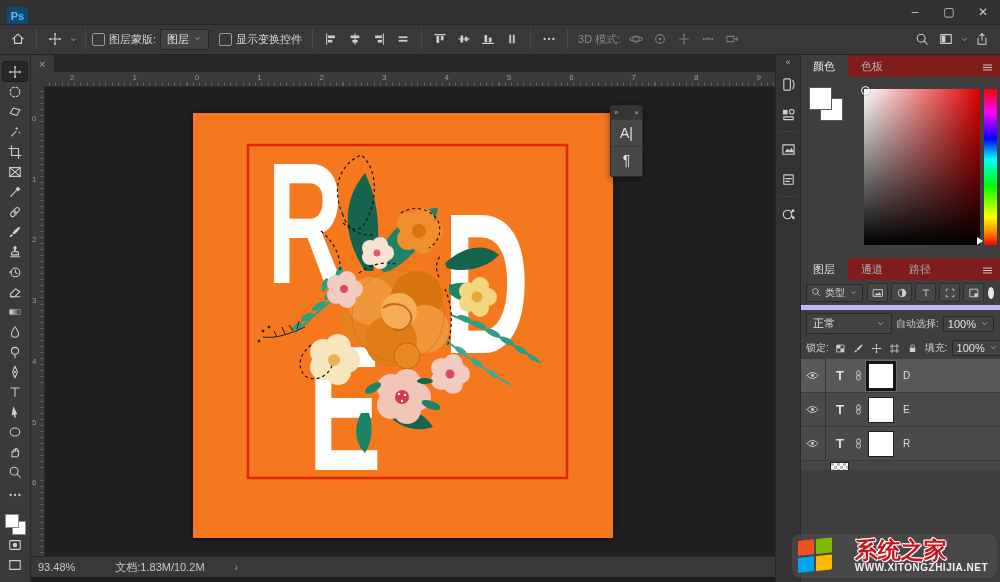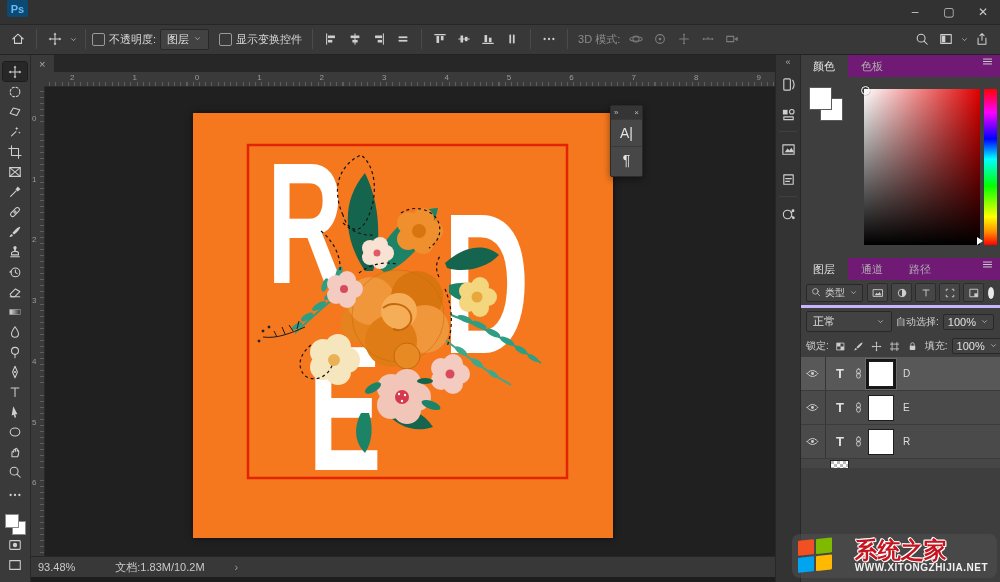--- a/index.html
+++ b/index.html
@@ -5,21 +5,21 @@
   html,body{margin:0;padding:0}
   body{width:1000px;height:582px;position:relative;overflow:hidden;background:#1e1e1e;
        font-family:"Liberation Sans",sans-serif;color:#d8d8d8;font-size:12px;
        -webkit-font-smoothing:antialiased}
   svg .st{fill:none;stroke:#cfcfcf;stroke-width:1.2;stroke-linecap:round;stroke-linejoin:round}
   svg .sf{fill:#cfcfcf;stroke:none}
   .dim svg .st{stroke:#7d7d7d}.dim svg .sf{fill:#7d7d7d}
 
   
   .menubar{position:absolute;top:0;left:0;right:0;height:24px;background:#323232;
-           border-bottom:1px solid #262626;display:flex;align-items:flex-start;z-index:9}
+           border-bottom:1px solid #262626;display:flex;align-items:flex-end;z-index:9}
   .ps-logo{width:21px;height:17px;background:#0d4a73;color:#64bbf6;font-size:11px;font-weight:bold;
            display:flex;align-items:center;justify-content:center;border-radius:2px;margin:0 9px 0 7px}
   .menu-item{padding:0 9px;line-height:24px;color:#e3e3e3;font-size:12px;white-space:nowrap}
   .win-controls{margin-left:auto;display:flex}
   .win-btn{width:34px;text-align:center;line-height:24px;color:#c9c9c9;font-size:12px}
 
   
   .optionsbar{position:absolute;top:24px;left:0;right:0;height:30px;background:#383838;
               border-bottom:1px solid #232323;display:flex;align-items:center;z-index:8;padding:0 6px}
   .ob-sep{width:1px;height:20px;background:#4b4b4b;margin:0 6px;flex:0 0 auto}
@@ -74,42 +74,42 @@
   
   .dock{position:absolute;left:775px;top:55px;bottom:0;width:24px;background:#333333;
         border-left:1px solid #272727;border-right:1px solid #272727;z-index:6;
         display:flex;flex-direction:column;align-items:center}
   .dock-collapse{height:14px;display:flex;align-items:center}
   .dock-icon{width:22px;height:24px;display:flex;align-items:center;justify-content:center;margin:3px 0}
   .dock-sep{width:18px;height:1px;background:#404040;margin:2px 0}
 
   
   .panels{position:absolute;left:800px;top:55px;right:0;bottom:0;background:#3e3e3e;z-index:5}
-  .ptabs{display:flex;align-items:flex-start;background:#701a75;height:22px}
+  .ptabs{display:flex;align-items:flex-end;background:#7f1d1d;height:22px}
   .ptab{padding:0 13px;line-height:22px;font-size:11px;color:#adadad;white-space:nowrap}
   .ptab.active{background:#3e3e3e;color:#e2e2e2}
   .ptab-menu{margin-left:auto;margin-right:6px}
 
   .panel-color{position:absolute;top:0;left:0;right:0;height:203px;background:#3e3e3e}
   .pc-body{position:relative;height:181px}
   .col-swatches{position:absolute;left:9px;top:10px;width:36px;height:36px}
   .csw{position:absolute;width:21px;height:21px;background:#fff;border:1px solid #5a5a5a}
   .csw.fg{left:0;top:0;z-index:2}.csw.bg{left:11px;top:11px}
   .sat-square{position:absolute;left:64px;top:12px;width:116px;height:156px;background-color:#e10000;
     background-image:linear-gradient(to bottom,rgba(0,0,0,0),#000),linear-gradient(to right,#fff,rgba(255,255,255,0))}
   .sat-cursor{position:absolute;left:-3px;top:-3px;width:7px;height:7px;border:1px solid #fff;border-radius:50%;
               box-shadow:0 0 1px #000}
   .hue-strip{position:absolute;right:3px;top:12px;width:13px;height:156px;
     background:linear-gradient(to bottom,#f00 0%,#f0f 15%,#00f 32%,#0ff 45%,#0f0 62%,#ff0 82%,#f80 92%,#f00 100%)}
   .hue-slider{position:absolute;left:-7px;bottom:0;width:0;height:0;
     border-top:4px solid transparent;border-bottom:4px solid transparent;border-left:6px solid #fff}
 
   .panel-layers{position:absolute;top:203px;left:0;right:0;bottom:0;background:#3e3e3e;display:flex;flex-direction:column}
   .lp-row{display:flex;align-items:center;padding:3px 6px;gap:4px}
-  .lp-row.filters{border-bottom:3px solid #c4b5fd}
+  .lp-row.filters{border-bottom:5px solid #c4b5fd}
   .fcircle{width:12px;height:12px;border-radius:50%;background:#e9e9e9;margin-left:auto}
   .ficon{width:19px;height:17px;display:flex;align-items:center;justify-content:center;background:#464646;
          border:1px solid #2c2c2c;border-radius:2px}
   .small-label{font-size:10px;color:#cfcfcf;white-space:nowrap}
   .licon{width:16px;height:15px;display:flex;align-items:center;justify-content:center}
   .layer-list{flex:0 0 auto;background:#404040}
   .lrow{height:33px;display:flex;align-items:center;background:#4a4a4a;border-bottom:1px solid #3b3b3b}
   .lrow.selected{background:#585858}
   .eye-cell{width:25px;align-self:stretch;display:flex;align-items:center;justify-content:center;border-right:1px solid #353535}
   .tglyph{width:20px;text-align:center;font-weight:bold;font-size:13px;color:#e2e2e2;margin-left:4px}
@@ -164,21 +164,21 @@
         <path class="sf" d="M8 .7L6.4 3.2h3.2zM8 15.3L6.4 12.8h3.2zM.7 8L3.2 6.4v3.2zM15.3 8L12.8 6.4v3.2z"></path>
       </svg>
     </span>
   <span class="ob-icon chev8" id="ob-move-chev" style="width:12px">
       <svg viewBox="0 0 16 16" width="9" height="9">
         <path class="st" d="M4.5 6.5L8 10l3.5-3.5"></path>
       </svg>
     </span>
   <span class="ob-sep"></span>
   <span class="checkbox"></span>
-  <span class="ob-label">不透明度:</span>
+  <span class="ob-label">图层蒙版:</span>
   <span class="dd">
     <span>图层</span>
     <span id="dd-chev1"><svg viewBox="0 0 16 16" width="9" height="9">
           <path class="st" d="M4.5 6.5L8 10l3.5-3.5"></path>
         </svg></span>
   </span>
   <span style="width:10px"></span>
   <span class="checkbox"></span>
   <span class="ob-label">显示变换控件</span>
   <span class="ob-sep"></span>

